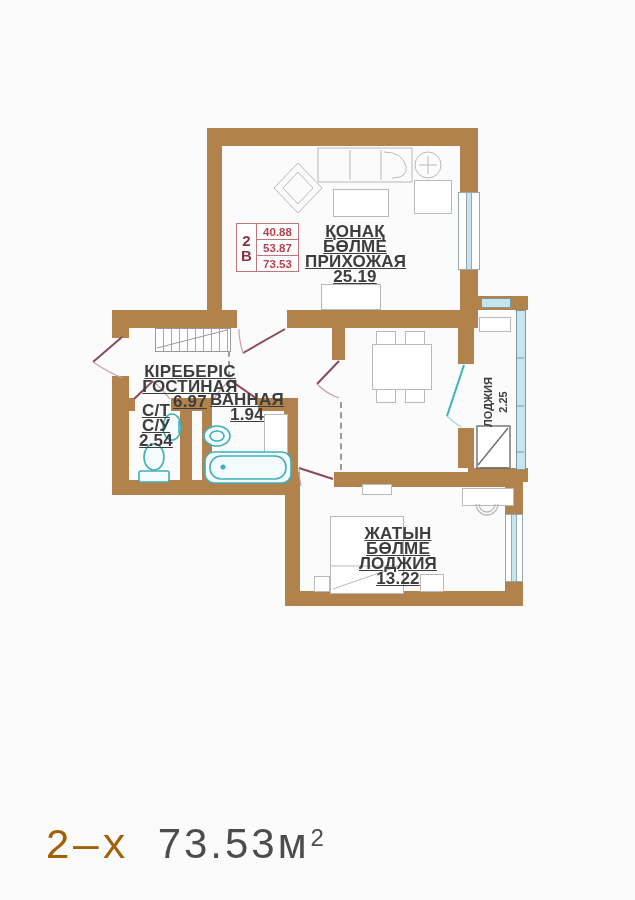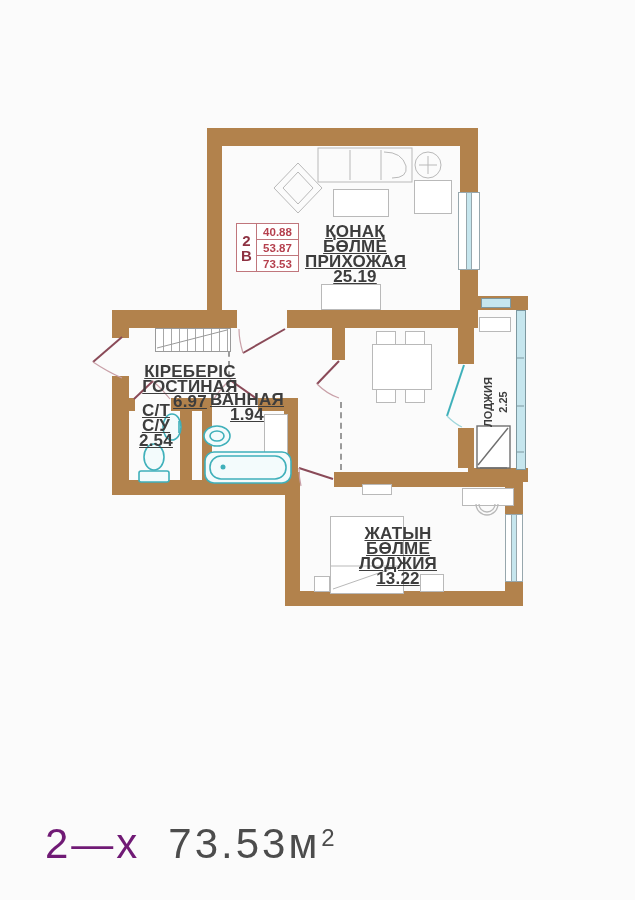--- a/index.html
+++ b/index.html
@@ -20,21 +20,21 @@
   .room-label.left{text-align:center;}
   .vlabel{position:absolute;text-align:center;color:#3d3d3d;font-size:11px;font-weight:bold;line-height:15px;transform:rotate(-90deg);}
   
   .unit-box{position:absolute;left:236px;top:223px;width:61px;height:47px;display:flex;border:1px solid #c0767c;background:#fff;}
   .unit-id{width:19px;display:flex;flex-direction:column;justify-content:center;align-items:center;color:#8e3242;font-weight:bold;font-size:15px;line-height:15px;}
   .unit-vals{flex:1;display:flex;flex-direction:column;border-left:1px solid #c0767c;}
   .unit-vals .uv{flex:1;display:flex;align-items:center;justify-content:center;color:#b5404e;font-weight:bold;font-size:11.5px;border-bottom:1px solid #c0767c;}
   .unit-vals .uv:last-child{border-bottom:none;}
   
   .caption{position:absolute;left:45px;top:820px;display:flex;align-items:baseline;gap:16px;font-size:42px;letter-spacing:3px;color:#4c4c4c;font-weight:normal;}
-  .caption .accent{color:#701a75;}
+  .caption .accent{color:#a16207;font-family:Liberation Mono, monospace;}
   .caption .area-group{margin-left:12px;display:flex;align-items:baseline;}
   .caption sup{font-size:24px;transform:translateY(-12px);margin-left:1px;}
   svg{position:absolute;inset:0;}
 </style>
 </head>
 <body>
 
 <div class="canvas">
 
   <div class="wall" style="left:207px;top:128px;width:271px;height:18px"></div>

